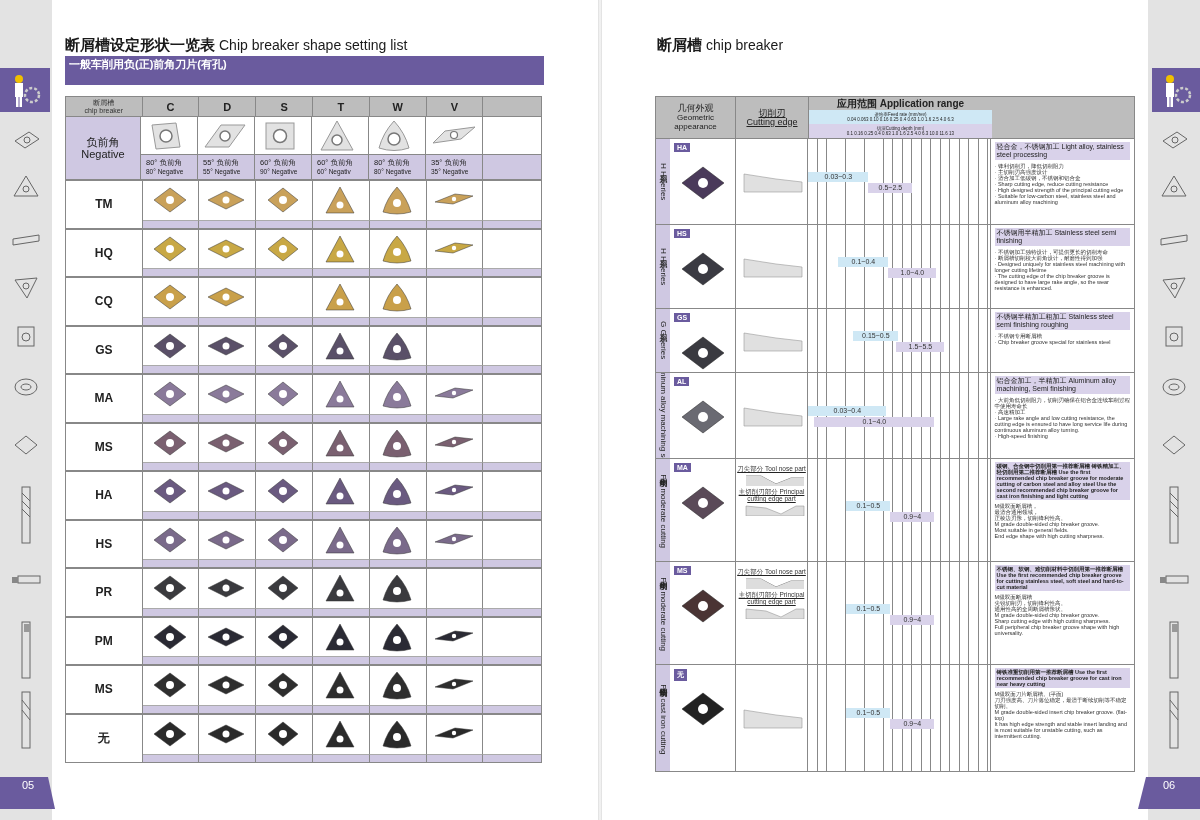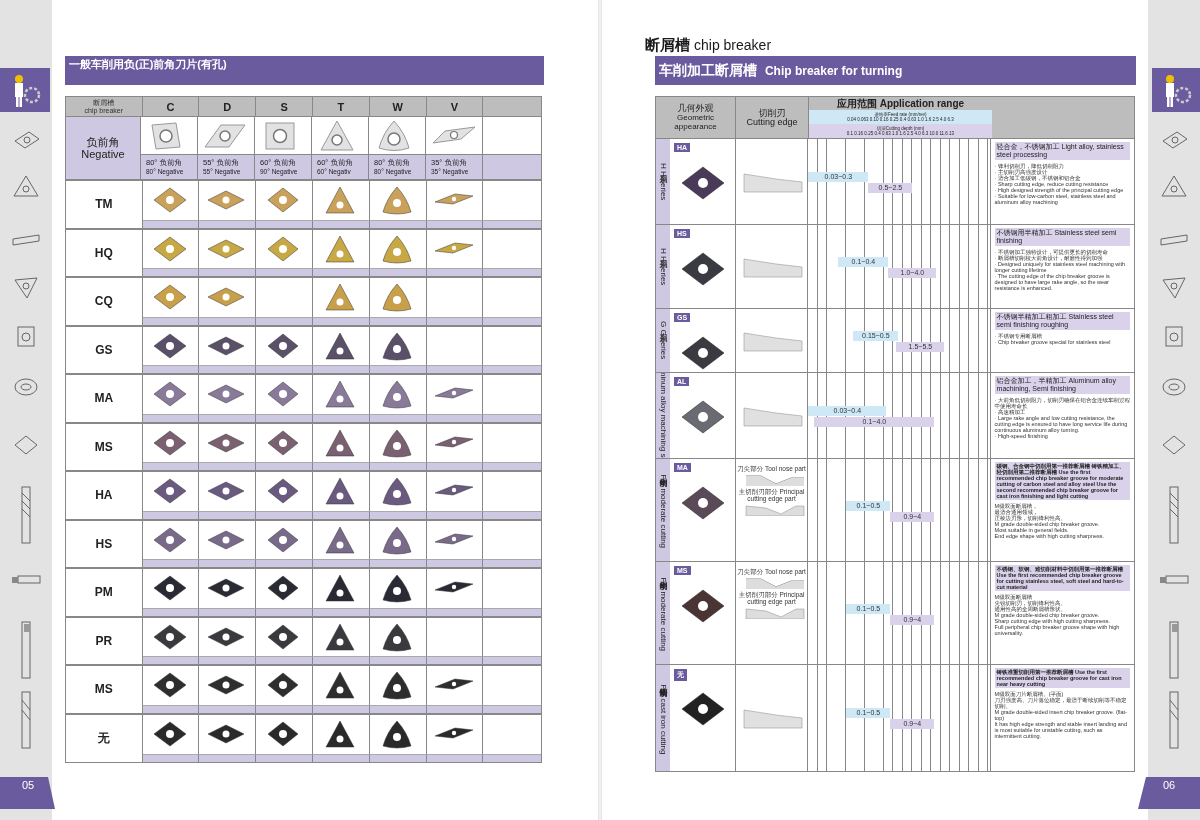--- a/index.html
+++ b/index.html
@@ -43,21 +43,21 @@
   .gcol .img { height: 40px; display:flex; align-items:center; justify-content:center; border-right: 1px solid #888; }
   .gcol .sub { height: 8px; background: #cfc8e2; border-right: 1px solid #888; border-top: 1px solid #aaa; }
   .gcol:last-child .img, .gcol:last-child .sub { border-right: none; }
 
   
   .rtable { position: absolute; left: 655px; top: 96px; width: 480px; border: 1px solid #888; font-size: 8px; }
   .rh { display: flex; height: 42px; border-bottom: 1px solid #888; background: #bdbdbd; }
   .rh > div { border-right: 1px solid #888; display:flex; flex-direction:column; align-items:center; justify-content:center; text-align:center; line-height: 9px; }
   .rh > div:last-child { border-right: none; }
   .col-geo { width: 80px; }
-  .col-edge { width: 73px; }
+  .col-edge { width: 73px; text-decoration: underline; }
   .col-range { width: 183px; }
   .col-char { width: 144px; }
   .rh .col-range { justify-content: flex-start; padding: 0; }
   .rh .col-range .rt { font-size: 10px; font-weight: bold; height: 13px; line-height: 13px; }
   .rh .col-range .feed { width: 100%; background: #cfe8f5; height: 14px; font-size: 4.5px; line-height: 5px; display:flex; flex-direction:column; align-items:center; justify-content:center; }
   .rh .col-range .depth { width: 100%; background: #d9d2ea; height: 14px; font-size: 4.5px; line-height: 5px; display:flex; flex-direction:column; align-items:center; justify-content:center; }
   .rh .col-char { font-size: 10px; }
   .rr { display: flex; border-bottom: 1px solid #888; position: relative; }
   .rr:last-child { border-bottom: none; }
   .rr > div { border-right: 1px solid #888; position: relative; }
@@ -153,20 +153,23 @@
         </div>
       <div class="ico" style="top:690px;height:60px">
           <svg width="14" height="60">
             <rect x="3" y="2" width="8" height="56" fill="none" stroke="#666"></rect>
             <path d="M3 10 L11 20 M3 20 L11 30" stroke="#666"></path>
           </svg>
         </div>
     </div>
     <div class="pagenum">05</div>
 
+    <div class="title" style="left:65px">
+      <span>断屑槽设定形状一览表</span><span class="en">Chip breaker shape setting list</span>
+    </div>
     <div class="banner" style="left:65px;top:56px;width:479px;height:29px;padding:2px 4px;font-size:11px;line-height:12px;">
       <div>一般车削用负(正)前角刀片(有孔)</div>
     </div>
 
     <div class="ltable">
       <div class="lrow lhead">
         <div class="lcell c0">
           <span>断屑槽</span>
           <span>chip breaker</span>
         </div>
@@ -735,129 +738,129 @@
                 </svg>
               </div>
               <div class="sub" style=""></div>
             </div>
             <div class="gcol" style="width:58px">
               <div class="img" style="border-right:none"></div>
               <div class="sub" style="border-right:none"></div>
             </div>
           </div>
           <div class="lrow grow" style="border-top: 1px solid rgb(136, 136, 136);">
-            <div class="lcell c0">PM</div>
-            <div class="gcol" style="width:57px">
-              <div class="img" style="">
-                <svg width="44" height="32" viewBox="0 0 42 32">
-                  <polygon points="4,16 20,4 36,16 20,28" fill="#2a2a34" stroke="#333" stroke-width=".5"></polygon>
-                  <circle cx="20" cy="16" r="4" fill="#fff"></circle>
-                </svg>
-              </div>
-              <div class="sub" style=""></div>
-            </div>
-            <div class="gcol" style="width:57px">
-              <div class="img" style="">
-                <svg width="44" height="32" viewBox="0 0 42 32">
-                  <polygon points="2,16 20,7 38,16 20,25" fill="#2a2a34" stroke="#333" stroke-width=".5"></polygon>
+            <div class="lcell c0">PR</div>
+            <div class="gcol" style="width:57px">
+              <div class="img" style="">
+                <svg width="44" height="32" viewBox="0 0 42 32">
+                  <polygon points="4,16 20,4 36,16 20,28" fill="#3a3a3e" stroke="#333" stroke-width=".5"></polygon>
+                  <circle cx="20" cy="16" r="4" fill="#fff"></circle>
+                </svg>
+              </div>
+              <div class="sub" style=""></div>
+            </div>
+            <div class="gcol" style="width:57px">
+              <div class="img" style="">
+                <svg width="44" height="32" viewBox="0 0 42 32">
+                  <polygon points="2,16 20,7 38,16 20,25" fill="#3a3a3e" stroke="#333" stroke-width=".5"></polygon>
                   <circle cx="20" cy="16" r="3.5" fill="#fff"></circle>
                 </svg>
               </div>
               <div class="sub" style=""></div>
             </div>
             <div class="gcol" style="width:57px">
               <div class="img" style="">
                 <svg width="44" height="32" viewBox="0 0 42 32">
-                  <polygon points="5,16 20,4 35,16 20,28" fill="#2a2a34" stroke="#333" stroke-width=".5"></polygon>
-                  <circle cx="20" cy="16" r="4" fill="#fff"></circle>
-                </svg>
-              </div>
-              <div class="sub" style=""></div>
-            </div>
-            <div class="gcol" style="width:57px">
-              <div class="img" style="">
-                <svg width="44" height="32" viewBox="0 0 42 32">
-                  <polygon points="20,3 34,29 6,29" fill="#2a2a34" stroke="#333" stroke-width=".5"></polygon>
+                  <polygon points="5,16 20,4 35,16 20,28" fill="#3a3a3e" stroke="#333" stroke-width=".5"></polygon>
+                  <circle cx="20" cy="16" r="4" fill="#fff"></circle>
+                </svg>
+              </div>
+              <div class="sub" style=""></div>
+            </div>
+            <div class="gcol" style="width:57px">
+              <div class="img" style="">
+                <svg width="44" height="32" viewBox="0 0 42 32">
+                  <polygon points="20,3 34,29 6,29" fill="#3a3a3e" stroke="#333" stroke-width=".5"></polygon>
                   <circle cx="20" cy="21" r="3.5" fill="#fff"></circle>
                 </svg>
               </div>
               <div class="sub" style=""></div>
             </div>
             <div class="gcol" style="width:57px">
               <div class="img" style="">
                 <svg width="44" height="32" viewBox="0 0 42 32">
-                  <path d="M20,3 Q30,14 34,28 Q20,32 6,28 Q10,14 20,3 Z" fill="#2a2a34" stroke="#333" stroke-width=".5"></path>
+                  <path d="M20,3 Q30,14 34,28 Q20,32 6,28 Q10,14 20,3 Z" fill="#3a3a3e" stroke="#333" stroke-width=".5"></path>
                   <circle cx="20" cy="19" r="4" fill="#fff"></circle>
                 </svg>
               </div>
               <div class="sub" style=""></div>
             </div>
             <div class="gcol" style="width:57px">
-              <div class="img" style="">
-                <svg width="44" height="32" viewBox="0 0 42 32">
-                  <polygon points="2,18 22,10 40,12 20,20" fill="#2a2a34" stroke="#333" stroke-width=".5"></polygon>
-                  <circle cx="21" cy="15" r="2.2" fill="#fff"></circle>
-                </svg>
-              </div>
+              <div class="img" style=""></div>
               <div class="sub" style=""></div>
             </div>
             <div class="gcol" style="width:58px">
               <div class="img" style="border-right:none"></div>
               <div class="sub" style="border-right:none"></div>
             </div>
           </div>
           <div class="lrow grow" style="border-top: 1px solid rgb(136, 136, 136);">
-            <div class="lcell c0">PR</div>
-            <div class="gcol" style="width:57px">
-              <div class="img" style="">
-                <svg width="44" height="32" viewBox="0 0 42 32">
-                  <polygon points="4,16 20,4 36,16 20,28" fill="#3a3a3e" stroke="#333" stroke-width=".5"></polygon>
-                  <circle cx="20" cy="16" r="4" fill="#fff"></circle>
-                </svg>
-              </div>
-              <div class="sub" style=""></div>
-            </div>
-            <div class="gcol" style="width:57px">
-              <div class="img" style="">
-                <svg width="44" height="32" viewBox="0 0 42 32">
-                  <polygon points="2,16 20,7 38,16 20,25" fill="#3a3a3e" stroke="#333" stroke-width=".5"></polygon>
+            <div class="lcell c0">PM</div>
+            <div class="gcol" style="width:57px">
+              <div class="img" style="">
+                <svg width="44" height="32" viewBox="0 0 42 32">
+                  <polygon points="4,16 20,4 36,16 20,28" fill="#2a2a34" stroke="#333" stroke-width=".5"></polygon>
+                  <circle cx="20" cy="16" r="4" fill="#fff"></circle>
+                </svg>
+              </div>
+              <div class="sub" style=""></div>
+            </div>
+            <div class="gcol" style="width:57px">
+              <div class="img" style="">
+                <svg width="44" height="32" viewBox="0 0 42 32">
+                  <polygon points="2,16 20,7 38,16 20,25" fill="#2a2a34" stroke="#333" stroke-width=".5"></polygon>
                   <circle cx="20" cy="16" r="3.5" fill="#fff"></circle>
                 </svg>
               </div>
               <div class="sub" style=""></div>
             </div>
             <div class="gcol" style="width:57px">
               <div class="img" style="">
                 <svg width="44" height="32" viewBox="0 0 42 32">
-                  <polygon points="5,16 20,4 35,16 20,28" fill="#3a3a3e" stroke="#333" stroke-width=".5"></polygon>
-                  <circle cx="20" cy="16" r="4" fill="#fff"></circle>
-                </svg>
-              </div>
-              <div class="sub" style=""></div>
-            </div>
-            <div class="gcol" style="width:57px">
-              <div class="img" style="">
-                <svg width="44" height="32" viewBox="0 0 42 32">
-                  <polygon points="20,3 34,29 6,29" fill="#3a3a3e" stroke="#333" stroke-width=".5"></polygon>
+                  <polygon points="5,16 20,4 35,16 20,28" fill="#2a2a34" stroke="#333" stroke-width=".5"></polygon>
+                  <circle cx="20" cy="16" r="4" fill="#fff"></circle>
+                </svg>
+              </div>
+              <div class="sub" style=""></div>
+            </div>
+            <div class="gcol" style="width:57px">
+              <div class="img" style="">
+                <svg width="44" height="32" viewBox="0 0 42 32">
+                  <polygon points="20,3 34,29 6,29" fill="#2a2a34" stroke="#333" stroke-width=".5"></polygon>
                   <circle cx="20" cy="21" r="3.5" fill="#fff"></circle>
                 </svg>
               </div>
               <div class="sub" style=""></div>
             </div>
             <div class="gcol" style="width:57px">
               <div class="img" style="">
                 <svg width="44" height="32" viewBox="0 0 42 32">
-                  <path d="M20,3 Q30,14 34,28 Q20,32 6,28 Q10,14 20,3 Z" fill="#3a3a3e" stroke="#333" stroke-width=".5"></path>
+                  <path d="M20,3 Q30,14 34,28 Q20,32 6,28 Q10,14 20,3 Z" fill="#2a2a34" stroke="#333" stroke-width=".5"></path>
                   <circle cx="20" cy="19" r="4" fill="#fff"></circle>
                 </svg>
               </div>
               <div class="sub" style=""></div>
             </div>
             <div class="gcol" style="width:57px">
-              <div class="img" style=""></div>
+              <div class="img" style="">
+                <svg width="44" height="32" viewBox="0 0 42 32">
+                  <polygon points="2,18 22,10 40,12 20,20" fill="#2a2a34" stroke="#333" stroke-width=".5"></polygon>
+                  <circle cx="21" cy="15" r="2.2" fill="#fff"></circle>
+                </svg>
+              </div>
               <div class="sub" style=""></div>
             </div>
             <div class="gcol" style="width:58px">
               <div class="img" style="border-right:none"></div>
               <div class="sub" style="border-right:none"></div>
             </div>
           </div>
           <div class="lrow grow" style="border-top: 1px solid rgb(136, 136, 136);">
             <div class="lcell c0">MS</div>
             <div class="gcol" style="width:57px">
@@ -1057,26 +1060,22 @@
         </div>
       <div class="ico" style="top:690px;height:60px">
           <svg width="14" height="60">
             <rect x="3" y="2" width="8" height="56" fill="none" stroke="#666"></rect>
             <path d="M3 10 L11 20 M3 20 L11 30" stroke="#666"></path>
           </svg>
         </div>
     </div>
     <div class="pagenum">06</div>
 
-    <div class="title" style="left:43px">
+    <div class="title" style="left:55px">
       <span>断屑槽</span><span class="en">chip breaker</span>
-    </div>
-    <div class="banner" style="left:53px;top:56px;width:481px;height:29px;padding:0 4px;font-size:14px;line-height:29px;">
-      <span>车削加工断屑槽</span>
-      <span style="font-size:12px;margin-left:4px">Chip breaker for turning</span>
     </div>
   </div>
 
   <div class="rtable">
     <div class="rh">
       <div class="col-geo">
         <span style="font-size:9px">几何外观</span>
         <span>Geometric</span>
         <span>appearance</span>
       </div>

